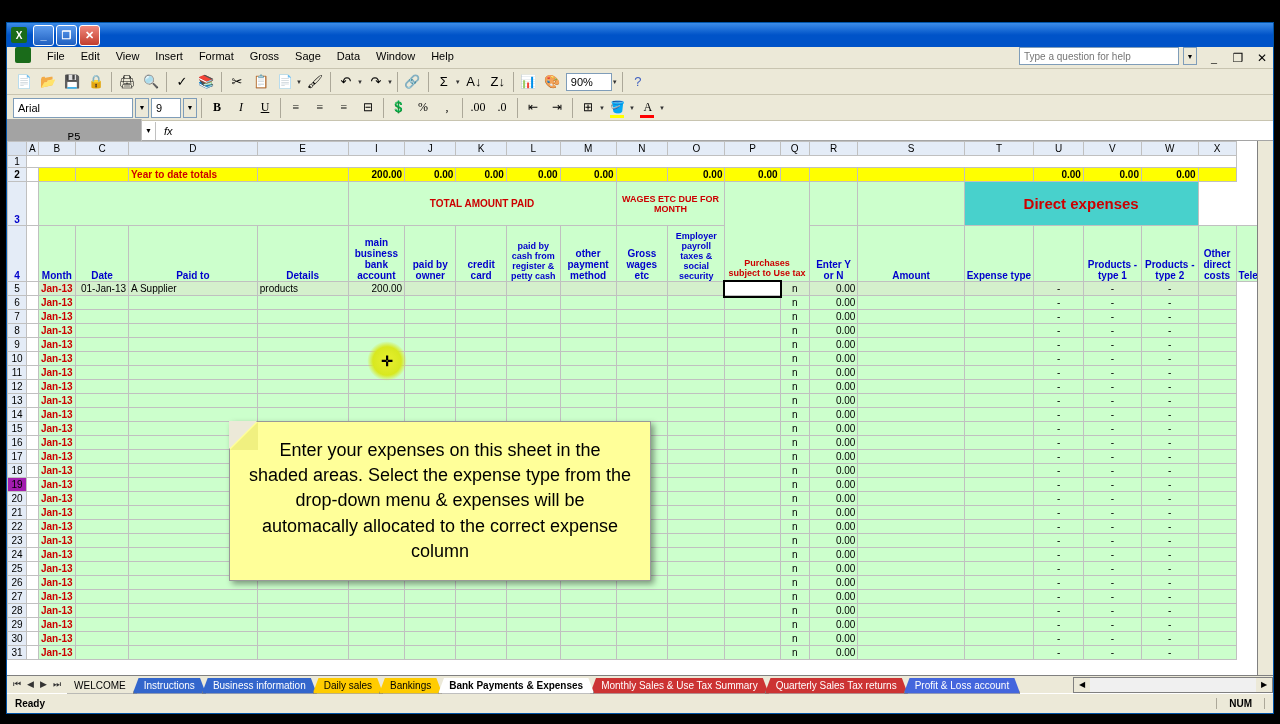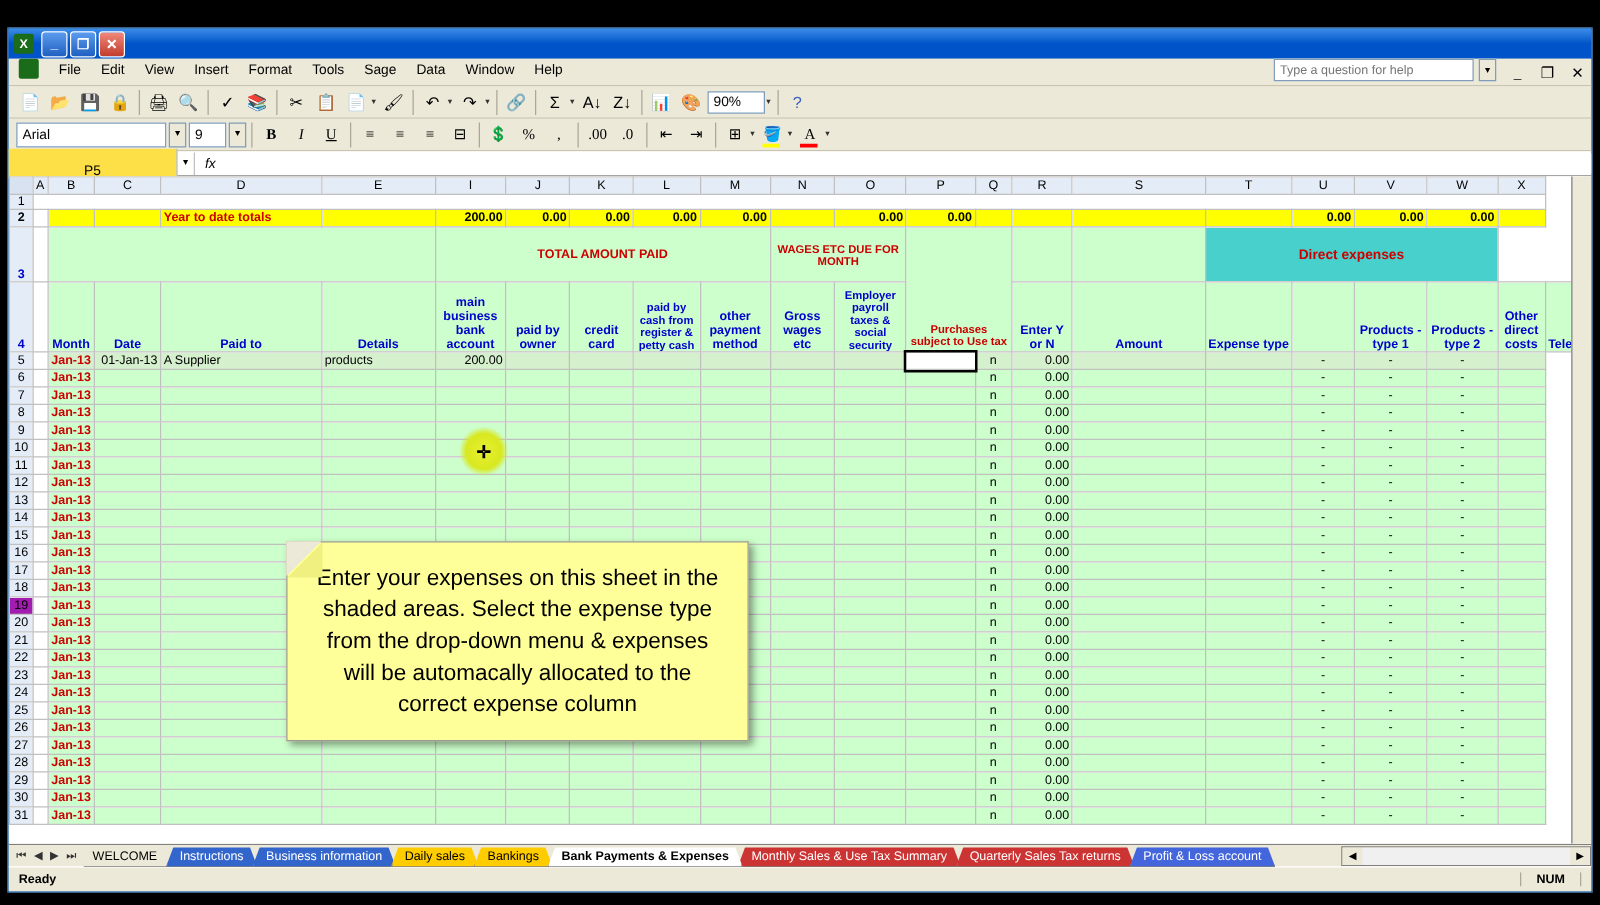--- a/index.html
+++ b/index.html
@@ -27,38 +27,38 @@
 .fontname { width: 120px; }
 .fontsize { width: 30px; }
 .dropbtn { width: 14px; height: 20px; border: 1px solid #7f9db9; background: #ece9d8; display: flex; align-items: center; justify-content: center; font-size: 7px; cursor: pointer; }
 .fbtn { width: 22px; height: 22px; display: flex; align-items: center; justify-content: center; font-size: 12px; cursor: pointer; font-family: 'Times New Roman', serif; }
 .bold { font-weight: bold; }
 .italic { font-style: italic; }
 .underline { text-decoration: underline; }
 .colorbtn { display: flex; align-items: center; position: relative; }
 .colorbtn .swatch { position: absolute; bottom: 1px; left: 3px; width: 14px; height: 3px; }
 .formularow { height: 20px; background: white; display: flex; align-items: center; border-bottom: 1px solid #a5a5a5; }
-.namebox { width: 135px; height: 18px; border-right: 1px solid #c0c0c0; font-size: 11px; text-align: center; padding: 12px; background: #fde047; }
+.namebox { width: 135px; height: 18px; border-right: 1px solid #c0c0c0; font-size: 11px; text-align: center; padding: 12px; background: #a3a3a3; font-family: Liberation Mono, monospace; }
 .namedrop { width: 14px; height: 18px; display: flex; align-items: center; justify-content: center; font-size: 7px; cursor: pointer; border-right: 1px solid #c0c0c0; }
 .fx { padding: 0 8px; font-style: italic; font-size: 11px; cursor: pointer; }
 .formulainput { flex: 1; border: none; padding: 2px 6px; font-size: 11px; }
 .gridarea { flex: 1; background: white; position: relative; overflow: hidden; }
 .grid { position: absolute; top: 0; left: 0; border-collapse: collapse; }
 .grid th, .grid td { border: 1px solid #c0c0c0; font-size: 10px; height: 14px; padding: 0 2px; white-space: nowrap; overflow: hidden; }
 .grid th { background: #e4ecf7; font-weight: normal; text-align: center; }
 .grid th.corner { background: #d8e2f0; }
 .grid .rowhdr { background: #e4ecf7; text-align: center; width: 20px; }
 .grid .row1 th, .grid .row1 td { height: 6px; }
 .yellowrow td { background: #ffff00; text-align: right; font-weight: bold; }
 .yellowrow .ytdt { text-align: left; color: #cc0000; font-weight: bold; }
 .hdrow td { background: #ccffcc; text-align: center; color: #0000cc; font-weight: bold; vertical-align: bottom; }
 .hdrow .totalamt { color: #cc0000; vertical-align: middle; margin-top: 46px; }
 .hdrow .wages { color: #cc0000; vertical-align: middle; font-size: 9px; }
 .hdrow .purchases { color: #cc0000; font-size: 9px; line-height: 1.1; }
-.hdrow .direct { background: #48d1cc; color: #cc0000; font-size: 11px; vertical-align: middle; }
+.hdrow .direct { background: #48d1cc; color: #cc0000; font-size: 15px; vertical-align: middle; }
 .datarow td { background: #ccffcc; }
 .datarow .month { color: #cc0000; font-weight: bold; text-align: center; }
 .datarow .num { text-align: right; }
 .datarow .dash { text-align: center; }
 .selcell { background: white !important; outline: 2px solid #000; }
 .datarow.r5 td { background: #d4f0cc; }
 .cursor-overlay { position: absolute; width: 40px; height: 40px; background: radial-gradient(circle, #e8f030 0%, #d8e820 50%, rgba(216,232,32,0) 70%); border-radius: 50%; pointer-events: none; z-index: 50; }
 .cursor-overlay .plus { position: absolute; top: 50%; left: 50%; transform: translate(-50%, -50%); font-size: 14px; font-weight: bold; color: #000; }
 .note { position: absolute; background: #ffff99; border: 1px solid #999; box-shadow: 3px 3px 6px rgba(0,0,0,0.4); padding: 16px 18px; font-size: 18px; text-align: center; line-height: 1.4; z-index: 40; font-family: Arial; }
 .note::before { content: ''; position: absolute; top: -1px; left: -1px; border-top: 28px solid #ece9d8; border-right: 28px solid transparent; }
@@ -95,21 +95,21 @@
     </div>
   </div>
 
   <div class="menubar">
     <div class="sysicon"></div>
     <div class="menu">File</div>
     <div class="menu">Edit</div>
     <div class="menu">View</div>
     <div class="menu">Insert</div>
     <div class="menu">Format</div>
-    <div class="menu">Tools</div>
+    <div class="menu">Gross</div>
     <div class="menu">Sage</div>
     <div class="menu">Data</div>
     <div class="menu">Window</div>
     <div class="menu">Help</div>
     <div class="spacer"></div>
     <input class="helpbox" placeholder="Type a question for help" style="">
     <div class="helpdrop">▼</div>
     <div style="display:flex;gap:2px;margin-left:6px">
       <div class="fbtn">_</div>
       <div class="fbtn">❐</div>
@@ -935,21 +935,21 @@
     <td></td>
           </tr>
         </tbody>
     </table>
     <div class="vscroll"></div>
 
     <div class="cursor-overlay" style="top:200px;left:360px">
       <div class="plus">✛</div>
     </div>
 
-    <div class="note" style="top:292px;left:222px;width:370px">Enter your expenses on this sheet in the shaded areas. Select the expense type from the drop-down menu &amp; expenses will be automacally allocated to the correct expense column</div>
+    <div class="note" style="top:280px;left:222px;width:422px">Enter your expenses on this sheet in the shaded areas. Select the expense type from the drop-down menu &amp; expenses will be automacally allocated to the correct expense column</div>
   </div>
 
   <div class="tabbar">
     <div class="tabnav">
       <span>⏮</span>
       <span>◀</span>
       <span>▶</span>
       <span>⏭</span>
     </div>
     <div class="tabs">

